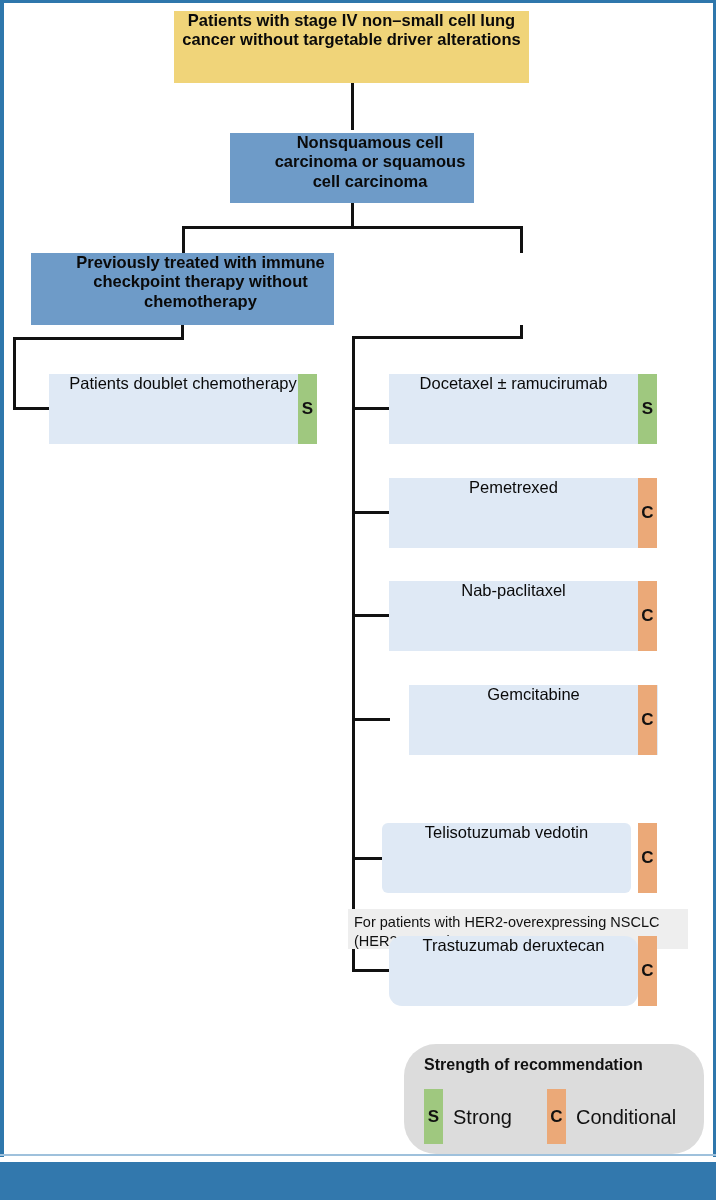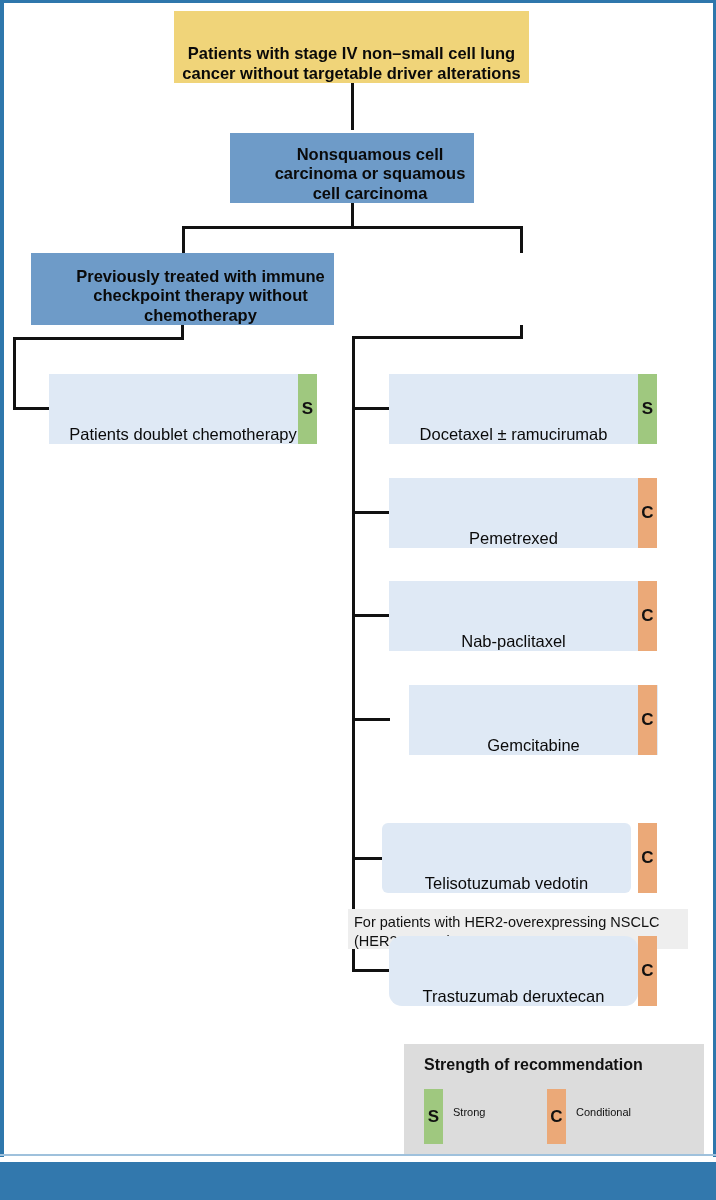--- a/index.html
+++ b/index.html
@@ -47,21 +47,21 @@
     left: 0; top: 1162px;
     width: 716px; height: 38px;
     background: #3278ad;
   }
 
   
   .node {
     position: absolute;
     box-sizing: border-box;
     display: flex;
-    align-items: flex-end;
+    align-items: flex-start;
     justify-content: center;
     text-align: center;
     color: #0a0a0a;
     line-height: 1.18;
   }
   .node-root {
     background: #f0d479;
     font-size: 16.5px;
     font-weight: bold;
   }
@@ -133,21 +133,21 @@
     position: absolute;
     display: flex;
     align-items: center;
     justify-content: center;
     font-size: 17px;
     font-weight: bold;
     color: #111;
   }
   .legend-text {
     position: absolute;
-    font-size: 11px;
+    font-size: 20px;
     color: #111;
     white-space: nowrap;
   }
 </style>
 </head>
 <body>
 
 <div id="page">
 
   <div class="frame-top"></div>
@@ -239,21 +239,21 @@
     <span>For patients with HER2-overexpressing NSCLC (HER2 IHC 3+)</span>
   </div>
 
   <div class="node node-tx" style="left:389px; top:936px; width:249px; height:70px;border-radius:13px;">
     <span class="tx-label">Trastuzumab deruxtecan</span>
   </div>
   <div class="chip chip-c" style="left:638px; top:936px; width:19px; height:70px;">
     <span>C</span>
   </div>
 
-  <div class="legend" style="left:404px; top:1044px; width:300px; height:110px;">
+  <div class="legend" style="left:404px; top:1044px; width:300px; height:110px;border-radius:32px;">
     <div class="legend-title">Strength of recommendation</div>
 
     <div class="legend-chip" style="left:20px; top:45px; width:19px; height:55px; background:#9fc87f;">
       <span>S</span>
     </div>
     <div class="legend-text" style="left:49px; top:62px;">Strong</div>
 
     <div class="legend-chip" style="left:143px; top:45px; width:19px; height:55px; background:#eba978;">
       <span>C</span>
     </div>

